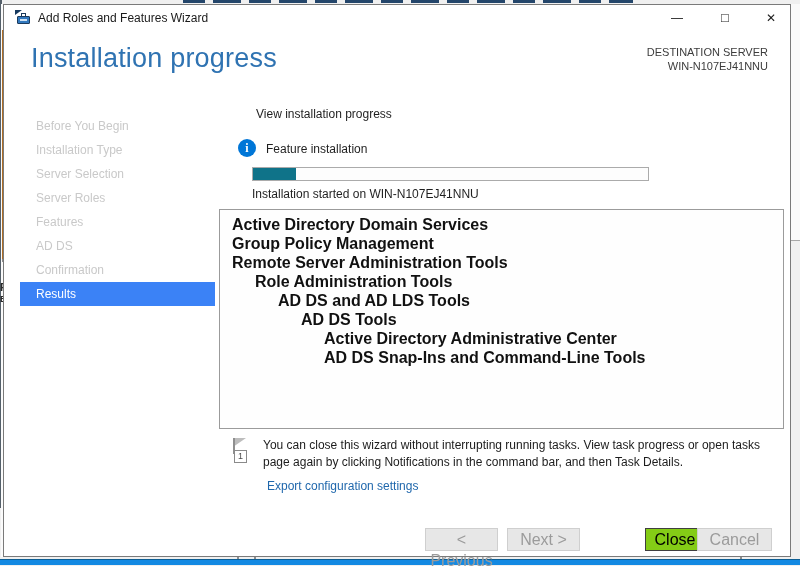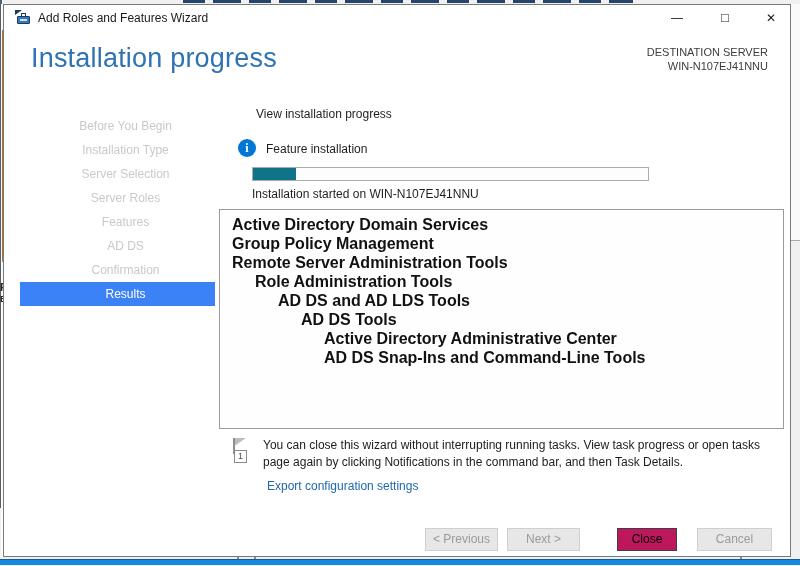--- a/index.html
+++ b/index.html
@@ -41,21 +41,21 @@
   .ctrl.max  { left:704px; font-size:13px; }
   .ctrl.closew { left:750px; }
 
   .header { position:absolute; left:0; top:26px; width:100%; height:76px; }
   .page-title { position:absolute; left:27px; top:12px; font-size:27px; font-weight:300;
     color:#2f73b2; letter-spacing:.2px; }
   .dest { position:absolute; right:22px; top:14px; text-align:right; font-size:11px;
     color:#3c3c3c; line-height:14px; }
 
   .sidebar { position:absolute; left:16px; top:109px; width:195px; }
-  .side-item { height:24px; line-height:24px; padding-left:16px; font-size:12px; color:#c9c9c9;text-align:center; }
+  .side-item { height:24px; line-height:24px; padding-left:16px; font-size:12px; color:#c9c9c9; }
   .side-item.selected { background:#3b82f6; color:#ffffff; }
 
   .main { position:absolute; left:0; top:0; width:100%; height:100%; font-size:12px; color:#1f1f1f; }
   .view-label { position:absolute; left:227px; top:102px;margin-left:25px; }
   .info-icon { position:absolute; left:234px; top:134px; width:18px; height:18px; border-radius:50%;
     background:#0076d7; color:#fff; text-align:center; line-height:18px;
     font-size:12px; font-weight:bold; font-family:"Liberation Serif", serif; }
   .feature-label { position:absolute; left:262px; top:137px; }
   .progressbar { position:absolute; left:248px; top:162px; width:397px; height:14px;
     background:#fdfdfd; border:1px solid #ababab; }
@@ -70,25 +70,25 @@
 
   .note-icon { position:absolute; left:228px; top:433px; width:26px; height:28px; }
   .note-icon .pennant { position:absolute; left:1px; top:0; width:0; height:0;
     border-top:9px solid #bdbdbd; border-right:13px solid transparent; }
   .note-icon .pole { position:absolute; left:1px; top:0; width:2px; height:16px; background:#8f8f8f; }
   .note-icon .badge { position:absolute; left:2px; top:12px; width:13px; height:13px; background:#fff;
     border:1px solid #8a8a8a; font-size:9px; line-height:11px; text-align:center; color:#4a4a4a; }
   .note-text { position:absolute; left:259px; top:432px; width:516px; line-height:17px; color:#1c1c1c; }
   .export-link { position:absolute; left:215px; top:474px; color:#1f67ac; cursor:pointer;margin-left:48px; }
 
-  .btn { position:absolute; top:523px; height:23px; font-size:12px; line-height:21px;
+  .btn { position:absolute; top:523px; height:23px; font-size:16px; line-height:21px;
     background:#e7e7e7; border:1px solid #cfcfcf; color:#9b9b9b; cursor:default; }
   .btn-previous { left:421px; width:73px; }
   .btn-next     { left:503px; width:73px; }
-  .btn-close    { left:613px; width:60px; background:#be185d; border:1px solid #3f3f3f; color:#000; cursor:pointer; }
+  .btn-close    { left:641px; width:60px; background:#84cc16; border:1px solid #3f3f3f; color:#000; cursor:pointer; }
   .btn-cancel   { left:693px; width:75px; }
 </style>
 </head>
 <body>
 
 <div id="screen">
 
   <div class="bg-topstrip"></div>
   <div class="bg-leftedge"></div>
   <div class="bg-leftwhite"></div>

